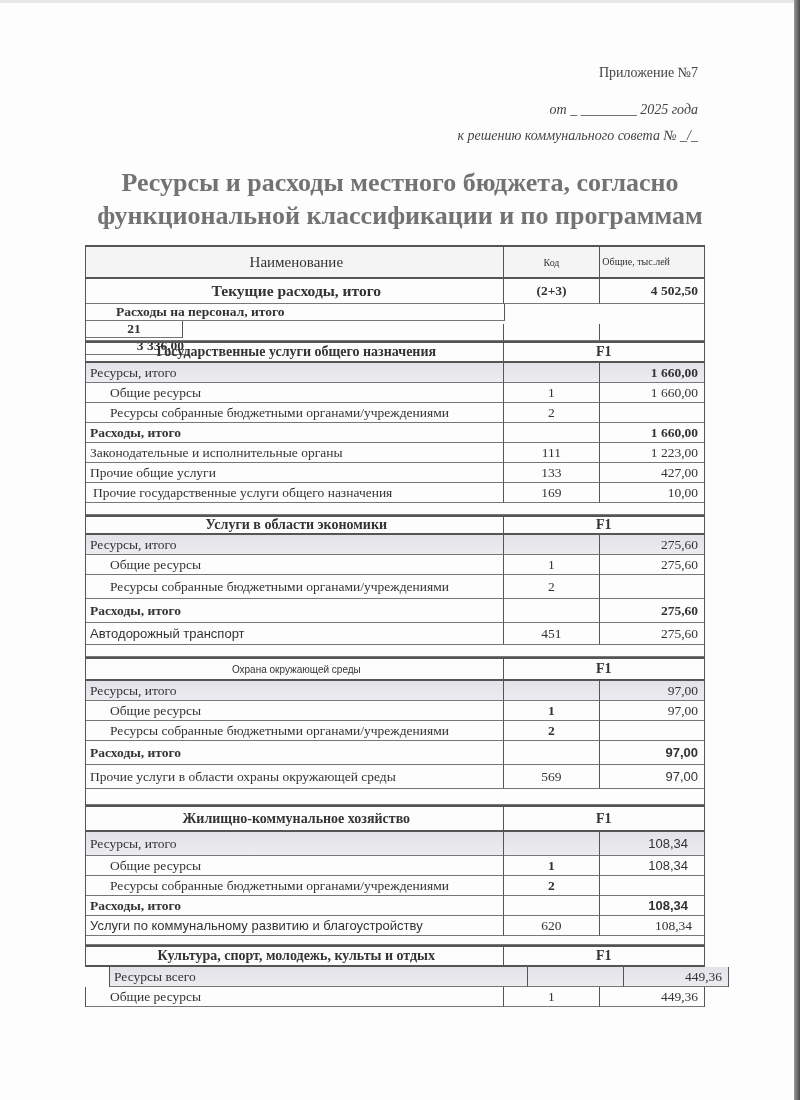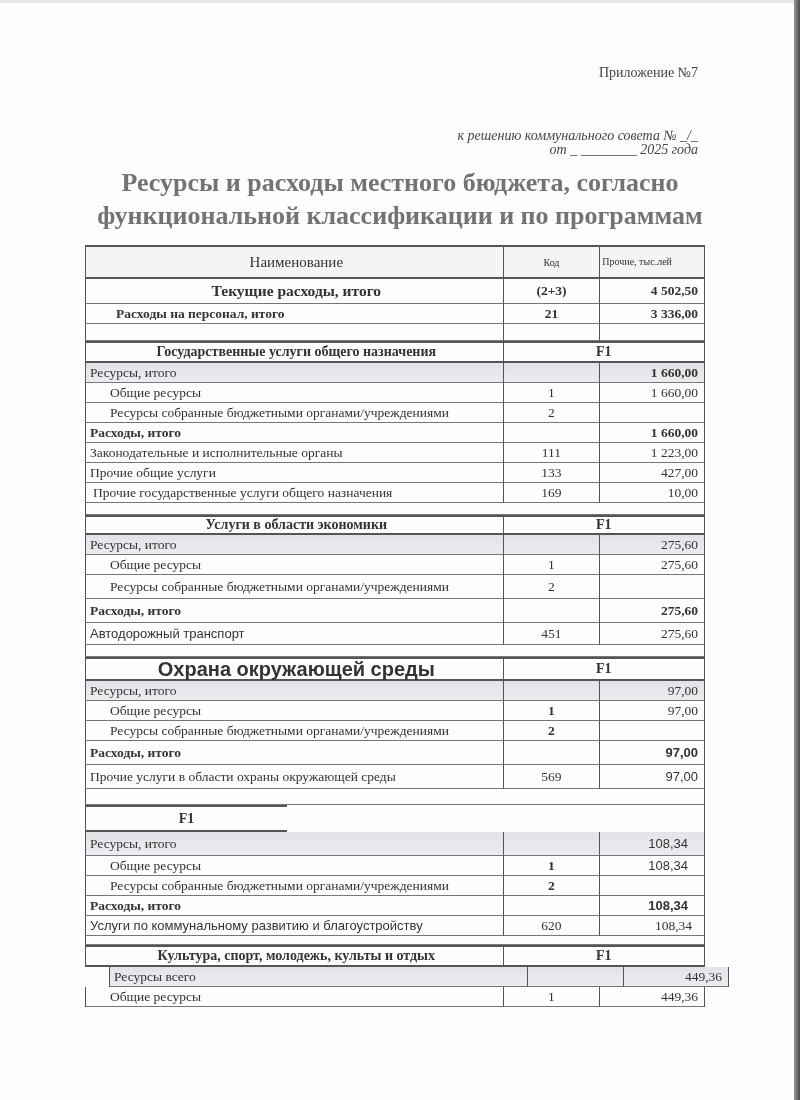--- a/index.html
+++ b/index.html
@@ -4,21 +4,21 @@
 <style>
   html, body { margin:0; padding:0; }
   body { width:800px; height:1100px; background:#fdfdfd; position:relative; overflow:hidden;
          font-family:"Liberation Serif", "DejaVu Serif", serif; color:#2a2a2a; }
   .scan-edge { position:absolute; right:0; top:0; width:6px; height:1100px;
                background:linear-gradient(to right,#9a9a9a,#4a4a4a); }
   .scan-top { position:absolute; left:0; top:0; width:800px; height:3px; background:#e8e8e8; }
   .annex { position:absolute; right:102px; text-align:right; font-size:14px; line-height:20px; color:#444; }
   .a1 { top:63px; }
   .a2 { top:81px; font-style:italic;margin-top:45px; }
-  .a3 { top:100px; font-style:italic;margin-top:40px; }
+  .a3 { top:100px; font-style:italic; }
   .title { position:absolute; left:60px; width:680px; top:166px; text-align:right; padding-right:0;
            font-size:26px; font-weight:bold; line-height:33px; color:#737373; }
   .title div { text-align:center; }
   .row { position:absolute; left:85px; width:620px; display:flex; box-sizing:border-box;
          border-left:1.5px solid #555; border-right:1.5px solid #555; }
   .cell { box-sizing:border-box; display:flex; align-items:center; font-size:13.5px; color:#333;
           border-bottom:1px solid #777; }
   .c-name { width:419px; padding-left:4px; border-right:1.5px solid #555; }
   .c-code { width:97px; justify-content:center; border-right:1.5px solid #555; }
   .c-sum { width:104px; justify-content:flex-end; padding-right:6px; }
@@ -50,29 +50,29 @@
 <div class="annex a3">от _ ________ 2025 года</div>
 
 <div class="title">
   <div>Ресурсы и расходы местного бюджета, согласно</div>
   <div>функциональной классификации и по программам</div>
 </div>
 
 <div class="row hdr" style="top:245px;height:34px;">
   <div class="cell c-name">Наименование</div>
   <div class="cell c-code">Код</div>
-  <div class="cell c-sum">Прочие, тыс.лей</div>
+  <div class="cell c-sum">Общие, тыс.лей</div>
 </div>
 
 <div class="row" style="top:279px;height:25px;">
   <div class="cell c-name b big center">Текущие расходы, итого</div>
   <div class="cell c-code b">(2+3)</div>
   <div class="cell c-sum b">4 502,50</div>
 </div>
-<div class="row" style="top:304px;height:20px;">
+<div class="row" style="top:304px;height:20px;flex-direction:column;">
   <div class="cell c-name b" style="padding-left:30px;">Расходы на персонал, итого</div>
   <div class="cell c-code b">21</div>
   <div class="cell c-sum b">3 336,00</div>
 </div>
 <div class="row" style="top:324px;height:17px;">
   <div class="cell c-name"></div>
   <div class="cell c-code"></div>
   <div class="cell c-sum"></div>
 </div>
 
@@ -146,21 +146,21 @@
 <div class="row" style="top:623px;height:22px;">
   <div class="cell c-name sans">Автодорожный транспорт</div>
   <div class="cell c-code">451</div>
   <div class="cell c-sum">275,60</div>
 </div>
 <div class="row blank" style="top:645px;height:12px;">
   <div class="cell c-full"></div>
 </div>
 
 <div class="row section" style="top:657px;height:24px;">
-  <div class="cell c-name sans" style="font-size:20px;font-weight:bold;">Охрана окружающей среды</div>
+  <div class="cell c-name sans" style="font-size:10px;font-weight:normal;">Охрана окружающей среды</div>
   <div class="cell c-span">F1</div>
 </div>
 <div class="row shade" style="top:681px;height:20px;">
   <div class="cell c-name">Ресурсы, итого</div>
   <div class="cell c-code"></div>
   <div class="cell c-sum">97,00</div>
 </div>
 <div class="row" style="top:701px;height:20px;">
   <div class="cell c-name indent">Общие ресурсы</div>
   <div class="cell c-code b">1</div>
@@ -179,20 +179,21 @@
 <div class="row" style="top:765px;height:24px;">
   <div class="cell c-name">Прочие услуги в области охраны окружающей среды</div>
   <div class="cell c-code">569</div>
   <div class="cell c-sum sans">97,00</div>
 </div>
 <div class="row blank" style="top:789px;height:16px;">
   <div class="cell c-full"></div>
 </div>
 
 <div class="row section" style="top:805px;height:27px;">
+  <div class="cell c-name">Жилищно-коммунальное хозяйство</div>
   <div class="cell c-span">F1</div>
 </div>
 <div class="row shade" style="top:832px;height:24px;">
   <div class="cell c-name">Ресурсы, итого</div>
   <div class="cell c-code"></div>
   <div class="cell c-sum sans" style="padding-right:16px;">108,34</div>
 </div>
 <div class="row" style="top:856px;height:20px;">
   <div class="cell c-name indent">Общие ресурсы</div>
   <div class="cell c-code b">1</div>

